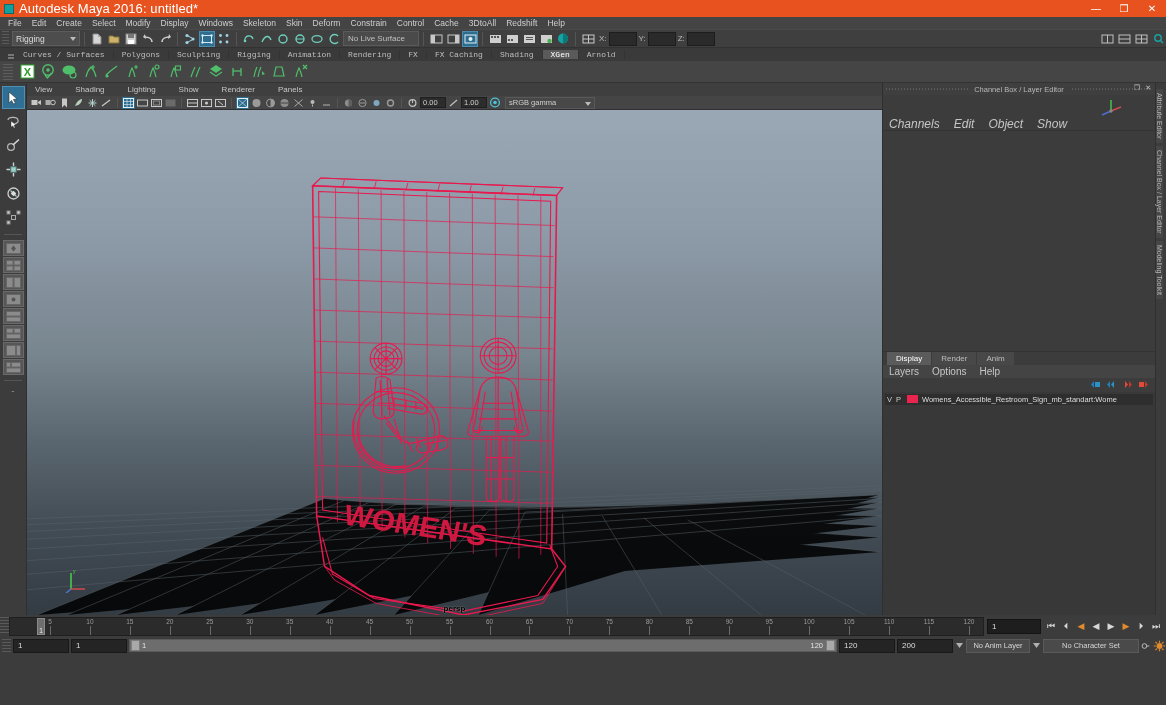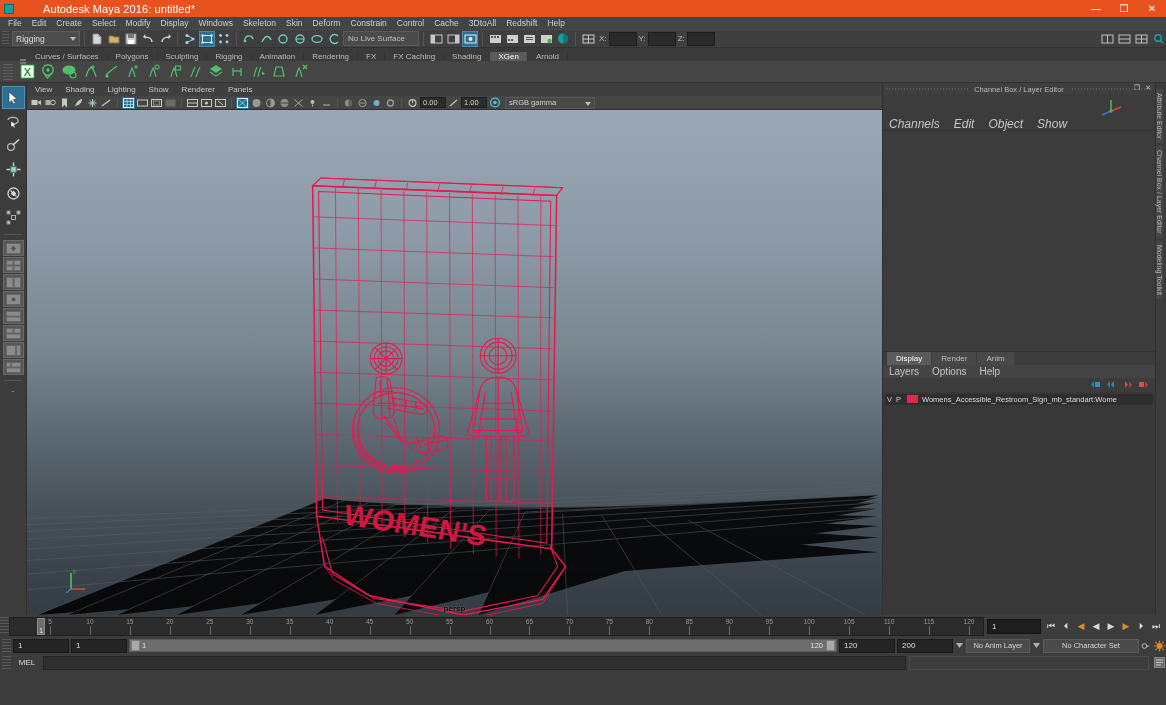--- a/index.html
+++ b/index.html
@@ -15,21 +15,21 @@
 
   
   .titlebar {
     height:17px; background:#e8521e; display:flex; align-items:center;
     padding-left:4px; position:relative;
   }
   .titlebar .logo {
     width:10px; height:10px; background:#15a0a0; border:1px solid #0b6a6a;
     margin-right:5px; flex:none;
   }
-  .titlebar .ttl { font-size:11px; color:#fff; letter-spacing:.1px;margin-left:24px; }
+  .titlebar .ttl { font-size:13px; color:#fff; letter-spacing:.1px; }
   .winbtns { position:absolute; right:0; top:0; height:17px; display:flex; }
   .winbtn { width:28px; height:17px; display:flex; align-items:center; justify-content:center;
             color:#fff; font-size:10px; }
 
   
   .menubar { height:12px; background:#444; display:flex; align-items:center; padding-left:3px; }
   .menubar .mi { font-size:8.5px; color:#cfcfcf; padding:0 5px; line-height:12px; white-space:nowrap; }
 
   
   .statusbar {
@@ -54,21 +54,21 @@
   .tbtn.active { background:#2e6d8e; border-color:#4c8cb0; }
   .livesurf {
     height:15px; width:76px; background:#4a4a4a; border:1px solid #5a5a5a;
     display:flex; align-items:center; padding-left:4px; font-size:8px; color:#c0c0c0;
   }
   .xyzf { display:flex; align-items:center; gap:2px; margin-left:2px; }
   .xyzf .lab { font-size:8px; color:#bbb; }
   .xyzf .fld { width:28px; height:14px; background:#2a2a2a; border:1px solid #1d1d1d; }
 
   
-  .shelftabs { height:13px; background:#3a3a3a; display:flex; align-items:flex-end; padding-left:18px; }
+  .shelftabs { height:13px; background:#3a3a3a; display:flex; align-items:center; padding-left:6px;font-family:Liberation Mono, monospace; }
   .shelftabs .grip { width:9px; display:flex; align-items:center; justify-content:center; }
   .shelftabs .grip i { display:block; width:6px; height:2px; background:#777;
      box-shadow:0 3px 0 #777; }
   .stab {
     padding:0 8px; font-size:8px; color:#bdbdbd; display:flex; align-items:center;
     background:#3a3a3a; border-right:1px solid #333;
   }
   .stab.active { background:#5a5a5a; color:#fff; }
 
   
@@ -86,21 +86,21 @@
   .tool { width:23px; height:23px; margin:1px auto; display:flex; align-items:center;
           justify-content:center; border:1px solid transparent; }
   .tool.active { background:#2f6f93; border-color:#4d8fb5; }
   .tb-divider { height:1px; background:#555; margin:5px 4px; }
   .layoutbtn { width:21px; height:16px; margin:1px auto; background:#565656;
                border:1px solid #6a6a6a; display:flex; align-items:center; justify-content:center; }
 
   
   .vpwrap { flex:1; display:flex; flex-direction:column; background:#3c3c3c; }
   .panel-menubar { height:13px; background:#3f3f3f; display:flex; align-items:center; padding-left:8px; }
-  .panel-menubar .pm { font-size:8px; color:#c6c6c6; margin-right:13px; }
+  .panel-menubar .pm { font-size:8px; color:#c6c6c6; margin-right:23px; }
   .panel-toolbar { height:14px; background:#454545; display:flex; align-items:center;
                    padding-left:3px; gap:1px; border-bottom:1px solid #2f2f2f;}
   .pb { width:13px; height:12px; display:flex; align-items:center; justify-content:center; }
   .pb.on { background:#2e6d8e; }
   .pfield { width:26px; height:11px; background:#2c2c2c; border:1px solid #1f1f1f;
             font-size:7.5px; color:#d0d0d0; display:flex; align-items:center; padding-left:2px; }
   .colorspace { width:90px; height:12px; background:#484848; border:1px solid #585858;
             font-size:7.5px; color:#d0d0d0; display:flex; align-items:center; padding-left:3px;
             position:relative; margin-left:3px;}
   .colorspace .arw { position:absolute; right:3px; top:4px;
@@ -1110,27 +1110,15 @@
         </svg>
     </div>
     <div class="rs-drop" style="width:14px">
       <svg width="13" height="12" viewBox="0 0 13 12">
           <circle cx="6.5" cy="6" r="3" fill="#e08a2e"></circle>
           <path d="M6.5 0.8v2M6.5 9.2v2M0.8 6h2M10.2 6h2M2.5 2l1.4 1.4M9.1 8.6l1.4 1.4M10.5 2L9.1 3.4M3.9 8.6L2.5 10" stroke="#e08a2e" stroke-width="1.2"></path>
         </svg>
     </div>
   </div>
 
-  <div class="cmdline">
-    <div class="cl-grip"></div>
-    <div class="cl-label">MEL</div>
-    <div class="cl-input"></div>
-    <div class="cl-out"></div>
-    <div class="cl-icon">
-      <svg width="11" height="11" viewBox="0 0 11 11">
-          <rect x="0.5" y="0.5" width="10" height="10" fill="#6b6b6b" stroke="#888"></rect>
-          <path d="M2 3h7M2 5.5h7M2 8h5" stroke="#ddd" stroke-width=".8"></path>
-        </svg>
-    </div>
-  </div>
 
 
 </div>
 
 </body></html>

